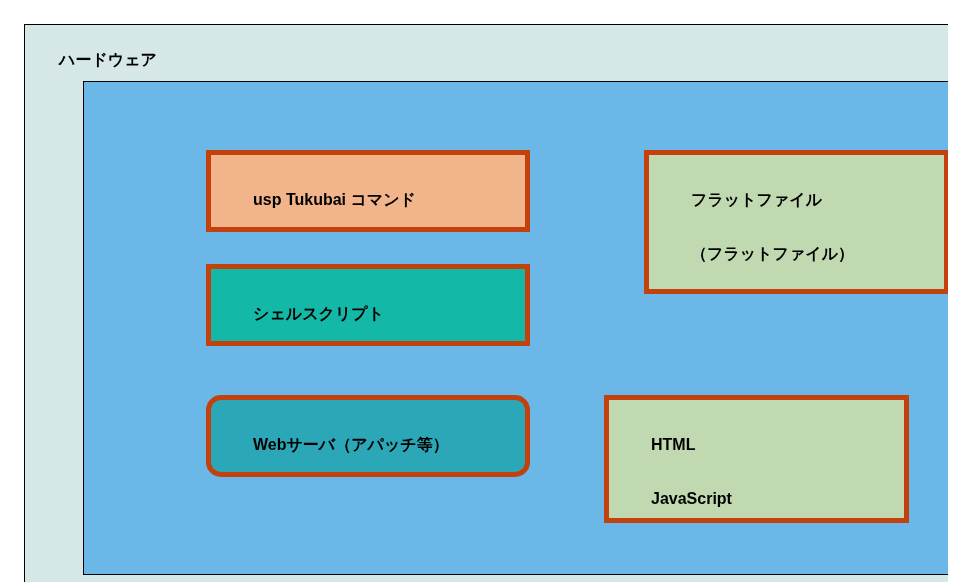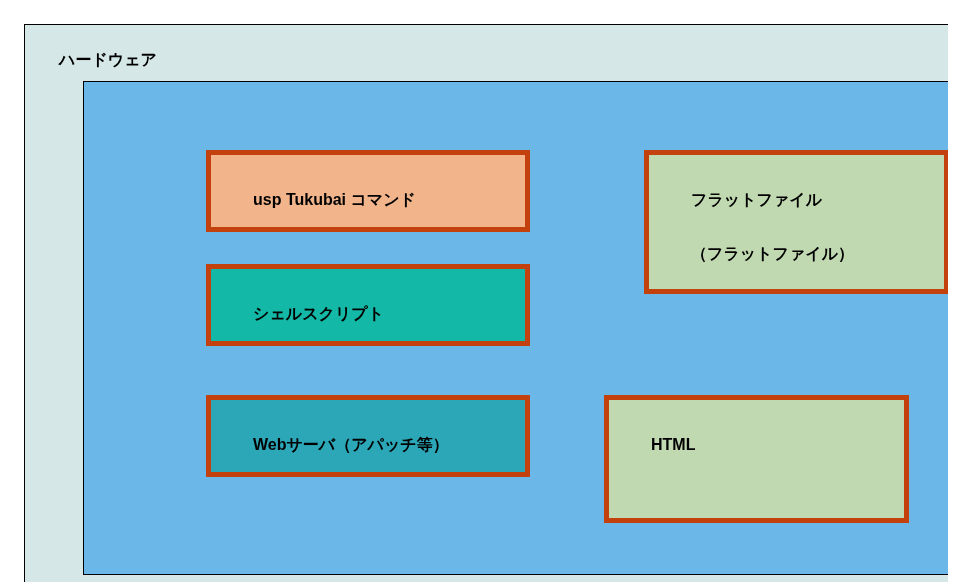--- a/index.html
+++ b/index.html
@@ -65,20 +65,21 @@
       width: 324px;
       height: 82px;
       background: #14b8a6;
     }
     .box-web {
       left: 122px;
       top: 313px;
       width: 324px;
       height: 82px;
       background: #2ca7b8;
+      border-radius: 15px;
     }
     .box-flat {
       left: 520px;
       top: 68px;
       width: 305px;
       height: 144px;
       background: #c1d9b0;
       margin-left: 40px;
     }
     .box-html {
@@ -111,18 +112,19 @@
         <div>Webサーバ（アパッチ等）</div>
       </div>
 
       <div class="box box-flat">
         <div>フラットファイル</div>
         <div>（フラットファイル）</div>
       </div>
 
       <div class="box box-html">
         <div>HTML</div>
+        <div>JavaScript</div>
       </div>
 
     </div>
   </div>
 
 </div>
 
 </body></html>

